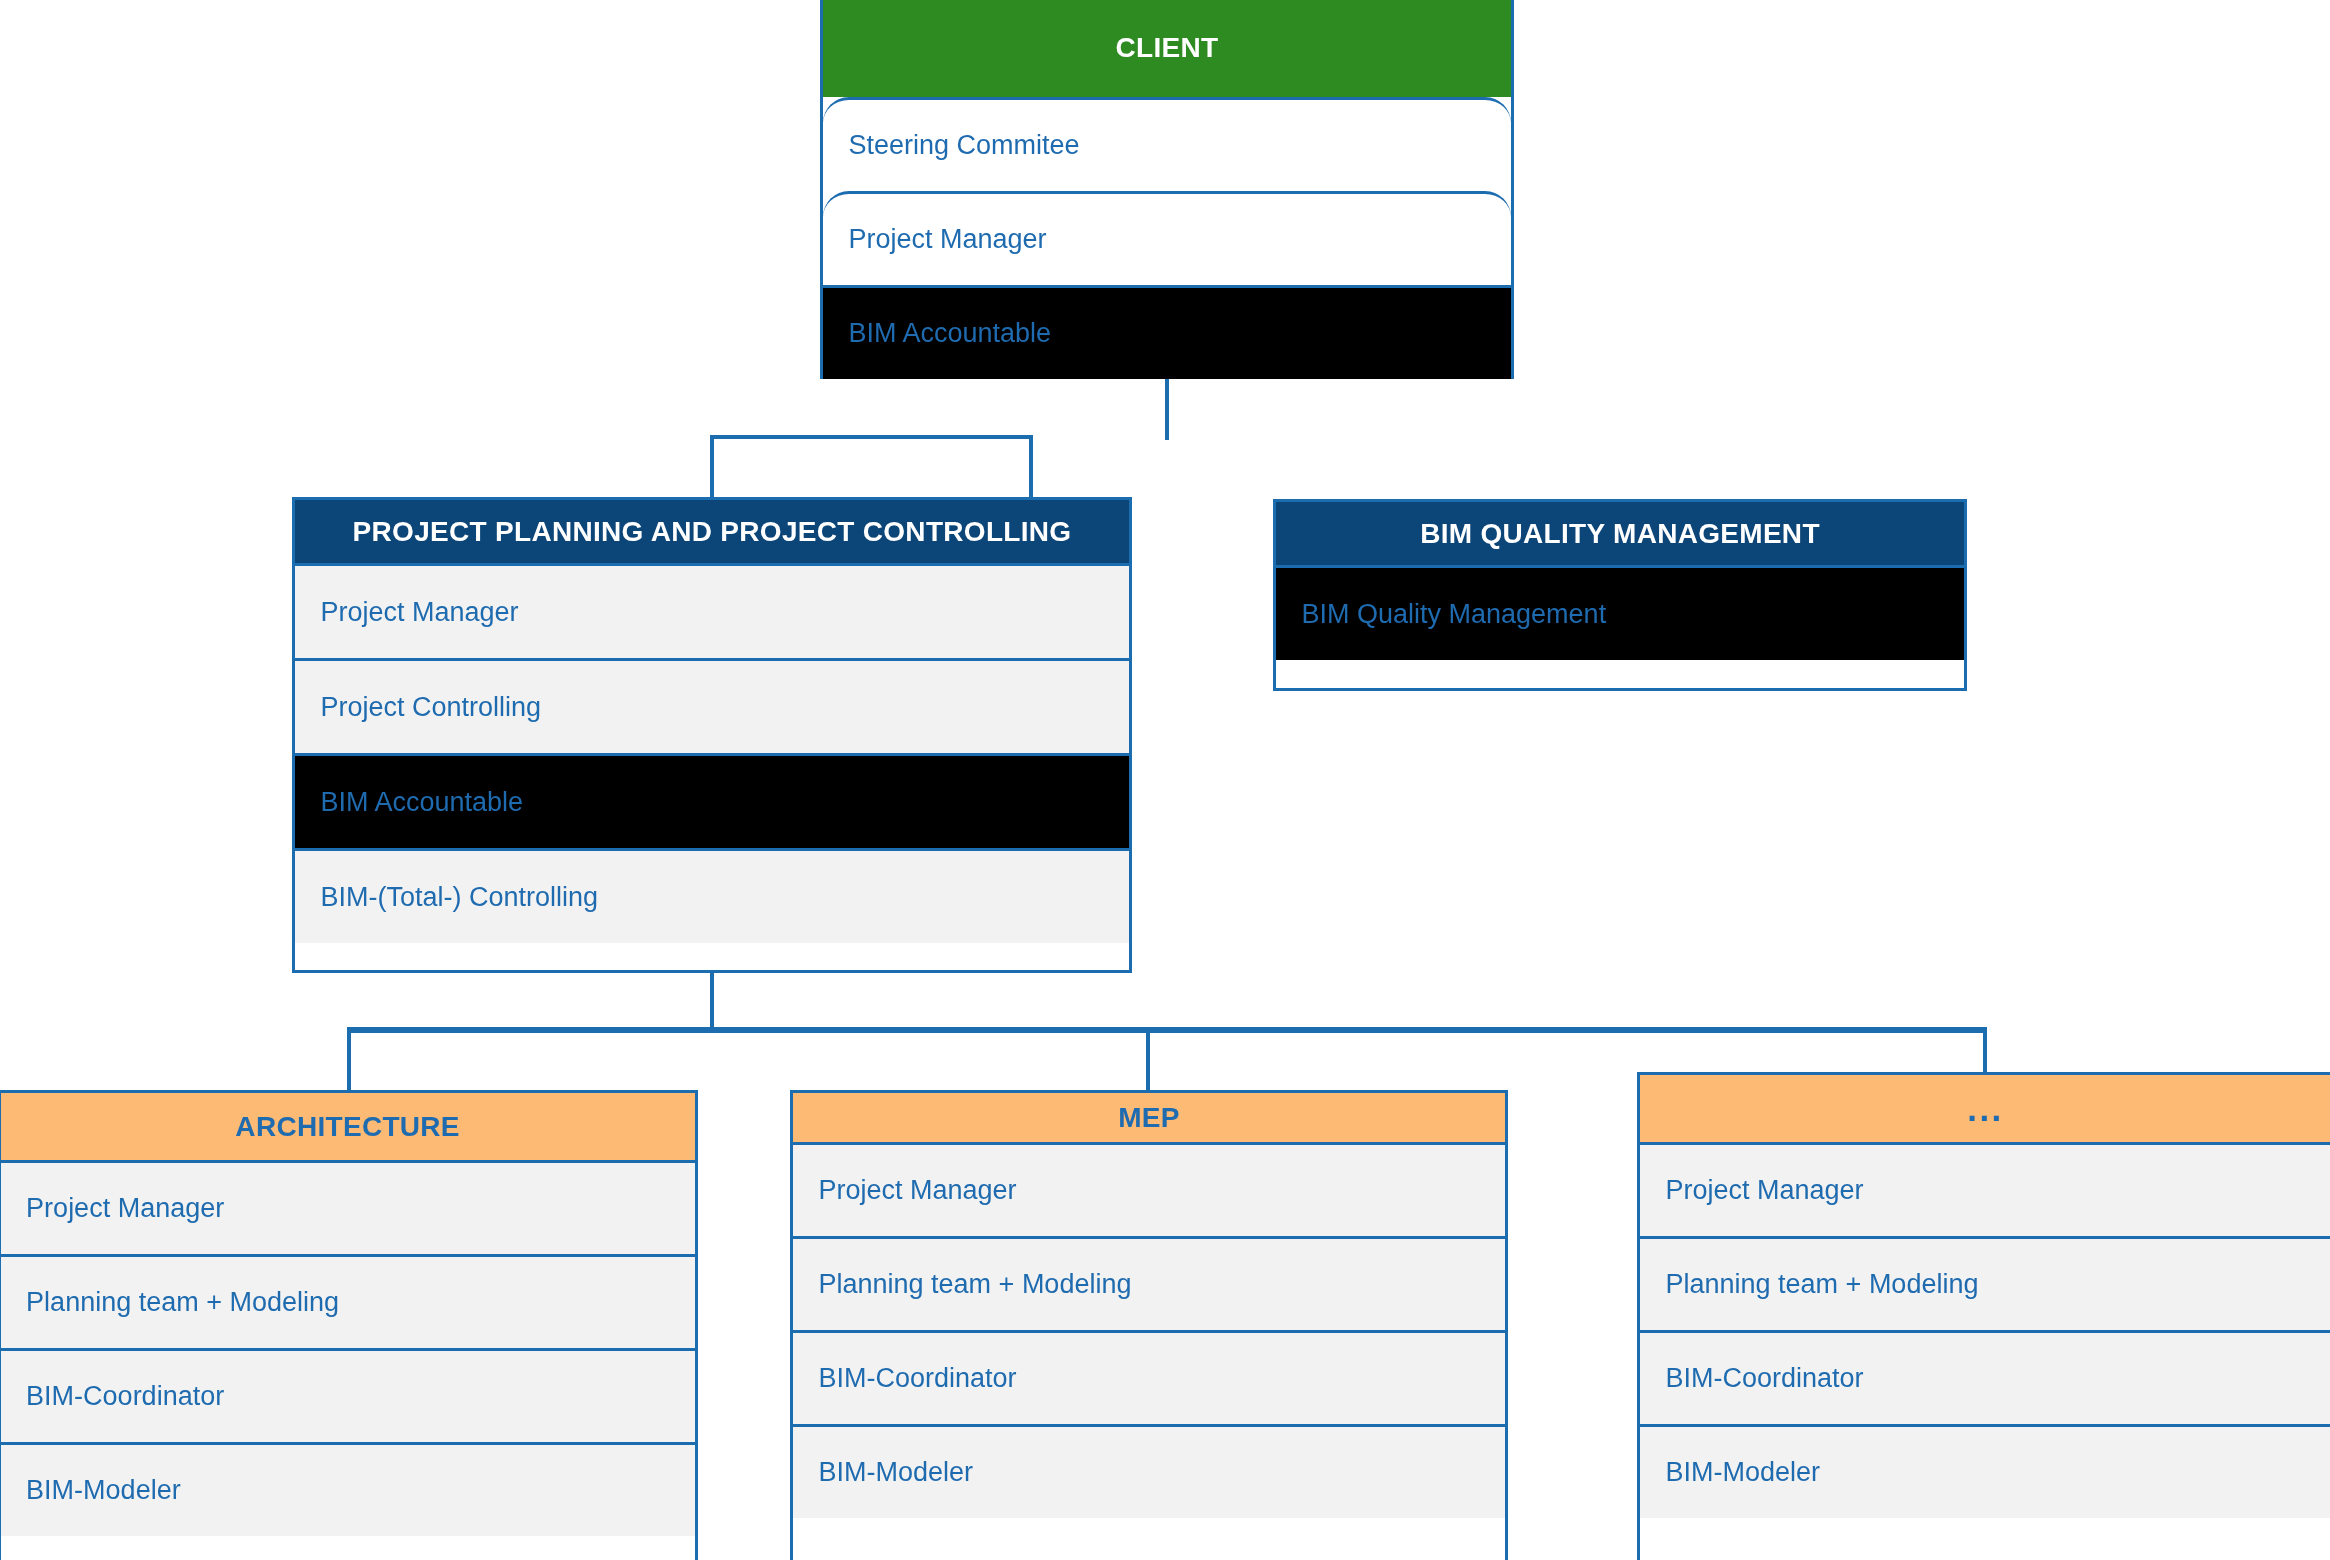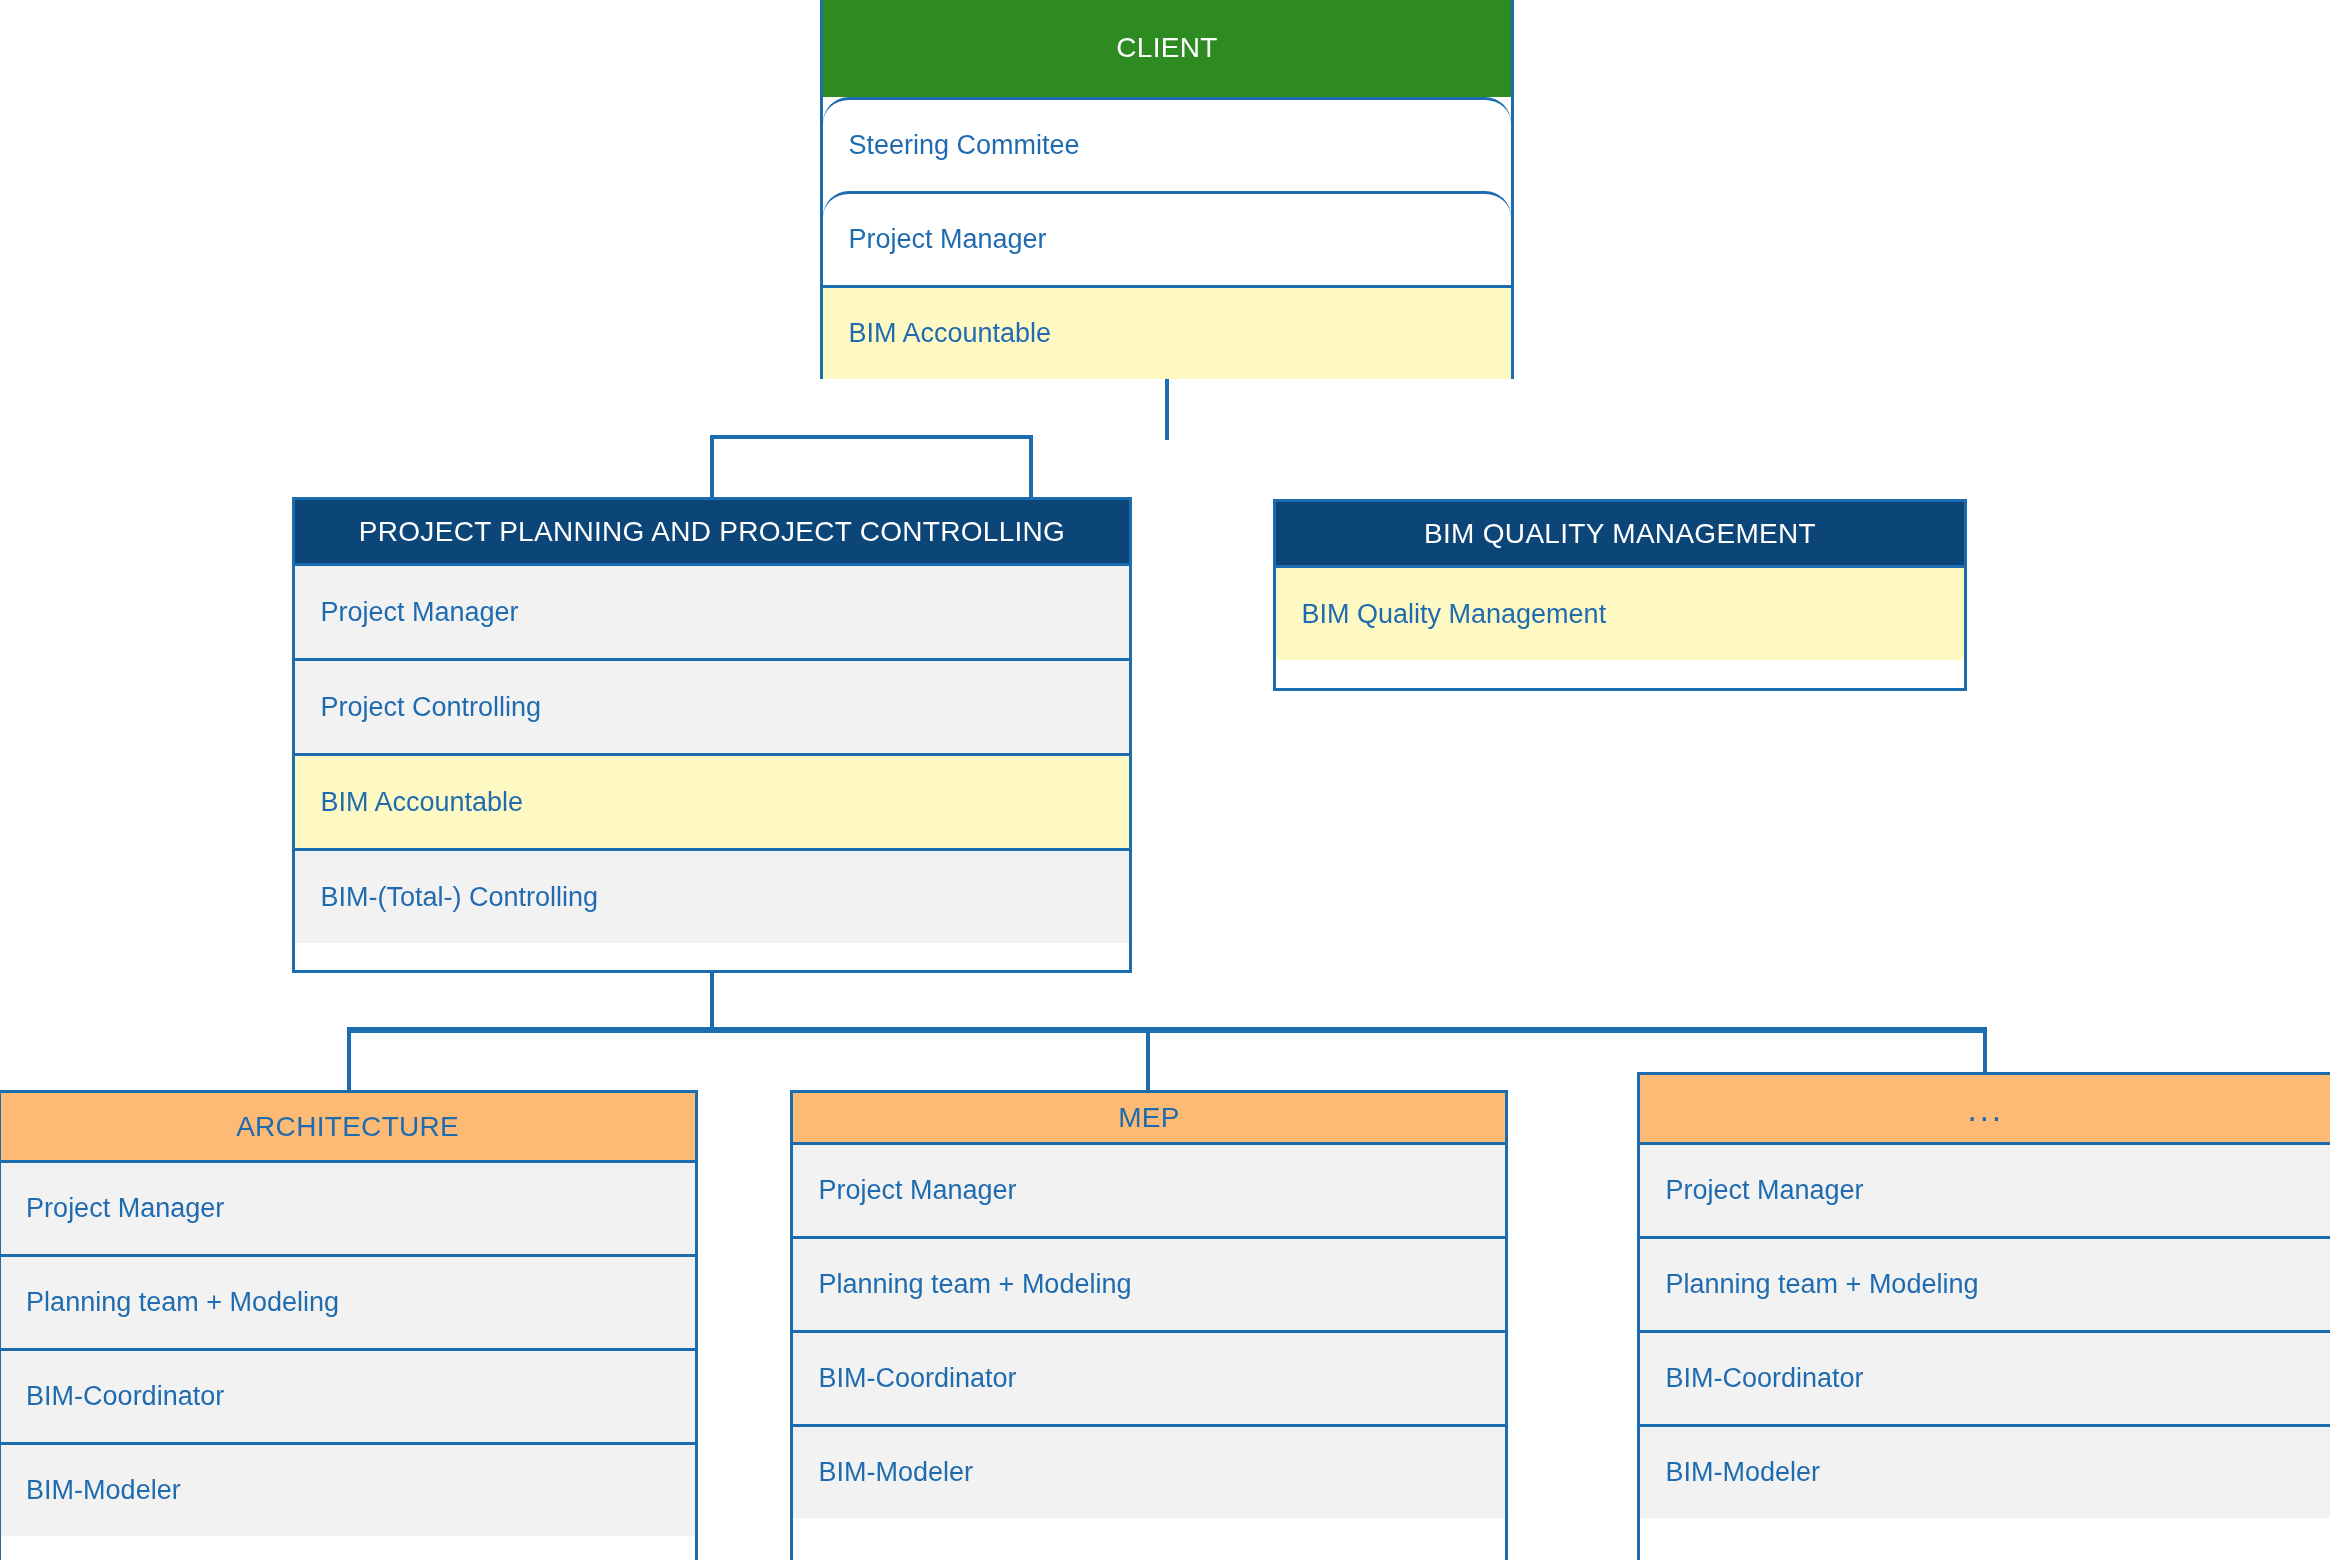--- a/index.html
+++ b/index.html
@@ -13,42 +13,42 @@
 
   
   .conn{position:absolute;background:#1C6CB0;}
 
   
   .node{position:absolute;box-sizing:border-box;border:3.6px solid #1C6CB0;}
   .node .hdr{
     box-sizing:border-box;
     display:flex;align-items:center;justify-content:center;
     text-align:left;
-    font-weight:normal;
+    font-weight:bold;
     letter-spacing:0.3px;
   }
   .node .row{
     box-sizing:border-box;
     display:flex;align-items:center;
     padding-left:25.5px;
     color:#1F6BB0;
     font-size:27px;
     border-top:3.6px solid #1C6CB0;
   }
   .node .row:first-of-type{border-top:3.6px solid #1C6CB0;}
 
   
   .hdr-green{background:#2E8B21;color:#ffffff;font-size:28px;}
   .hdr-navy{background:#0C4578;color:#ffffff;font-size:28px;}
   .hdr-grey{background:#fdba74;color:#1F6BB0;font-size:28px;}
 
   
   .bg-white{background:#ffffff;border-radius:26px;}
   .bg-grey{background:#F2F2F2;}
-  .bg-lblue{background:#fef9c3;}
+  .bg-lblue{background:#000000;}
 
   
   #n-client{left:820px;top:-3.6px;width:694px;height:383px;}
   #n-client .hdr{height:98px;}
   #n-client .row{height:94px;}
 
   #n-ppc{left:292px;top:497px;width:840px;height:476px;}
   #n-ppc .hdr{height:63px;}
   #n-ppc .row{height:95px;}
 

